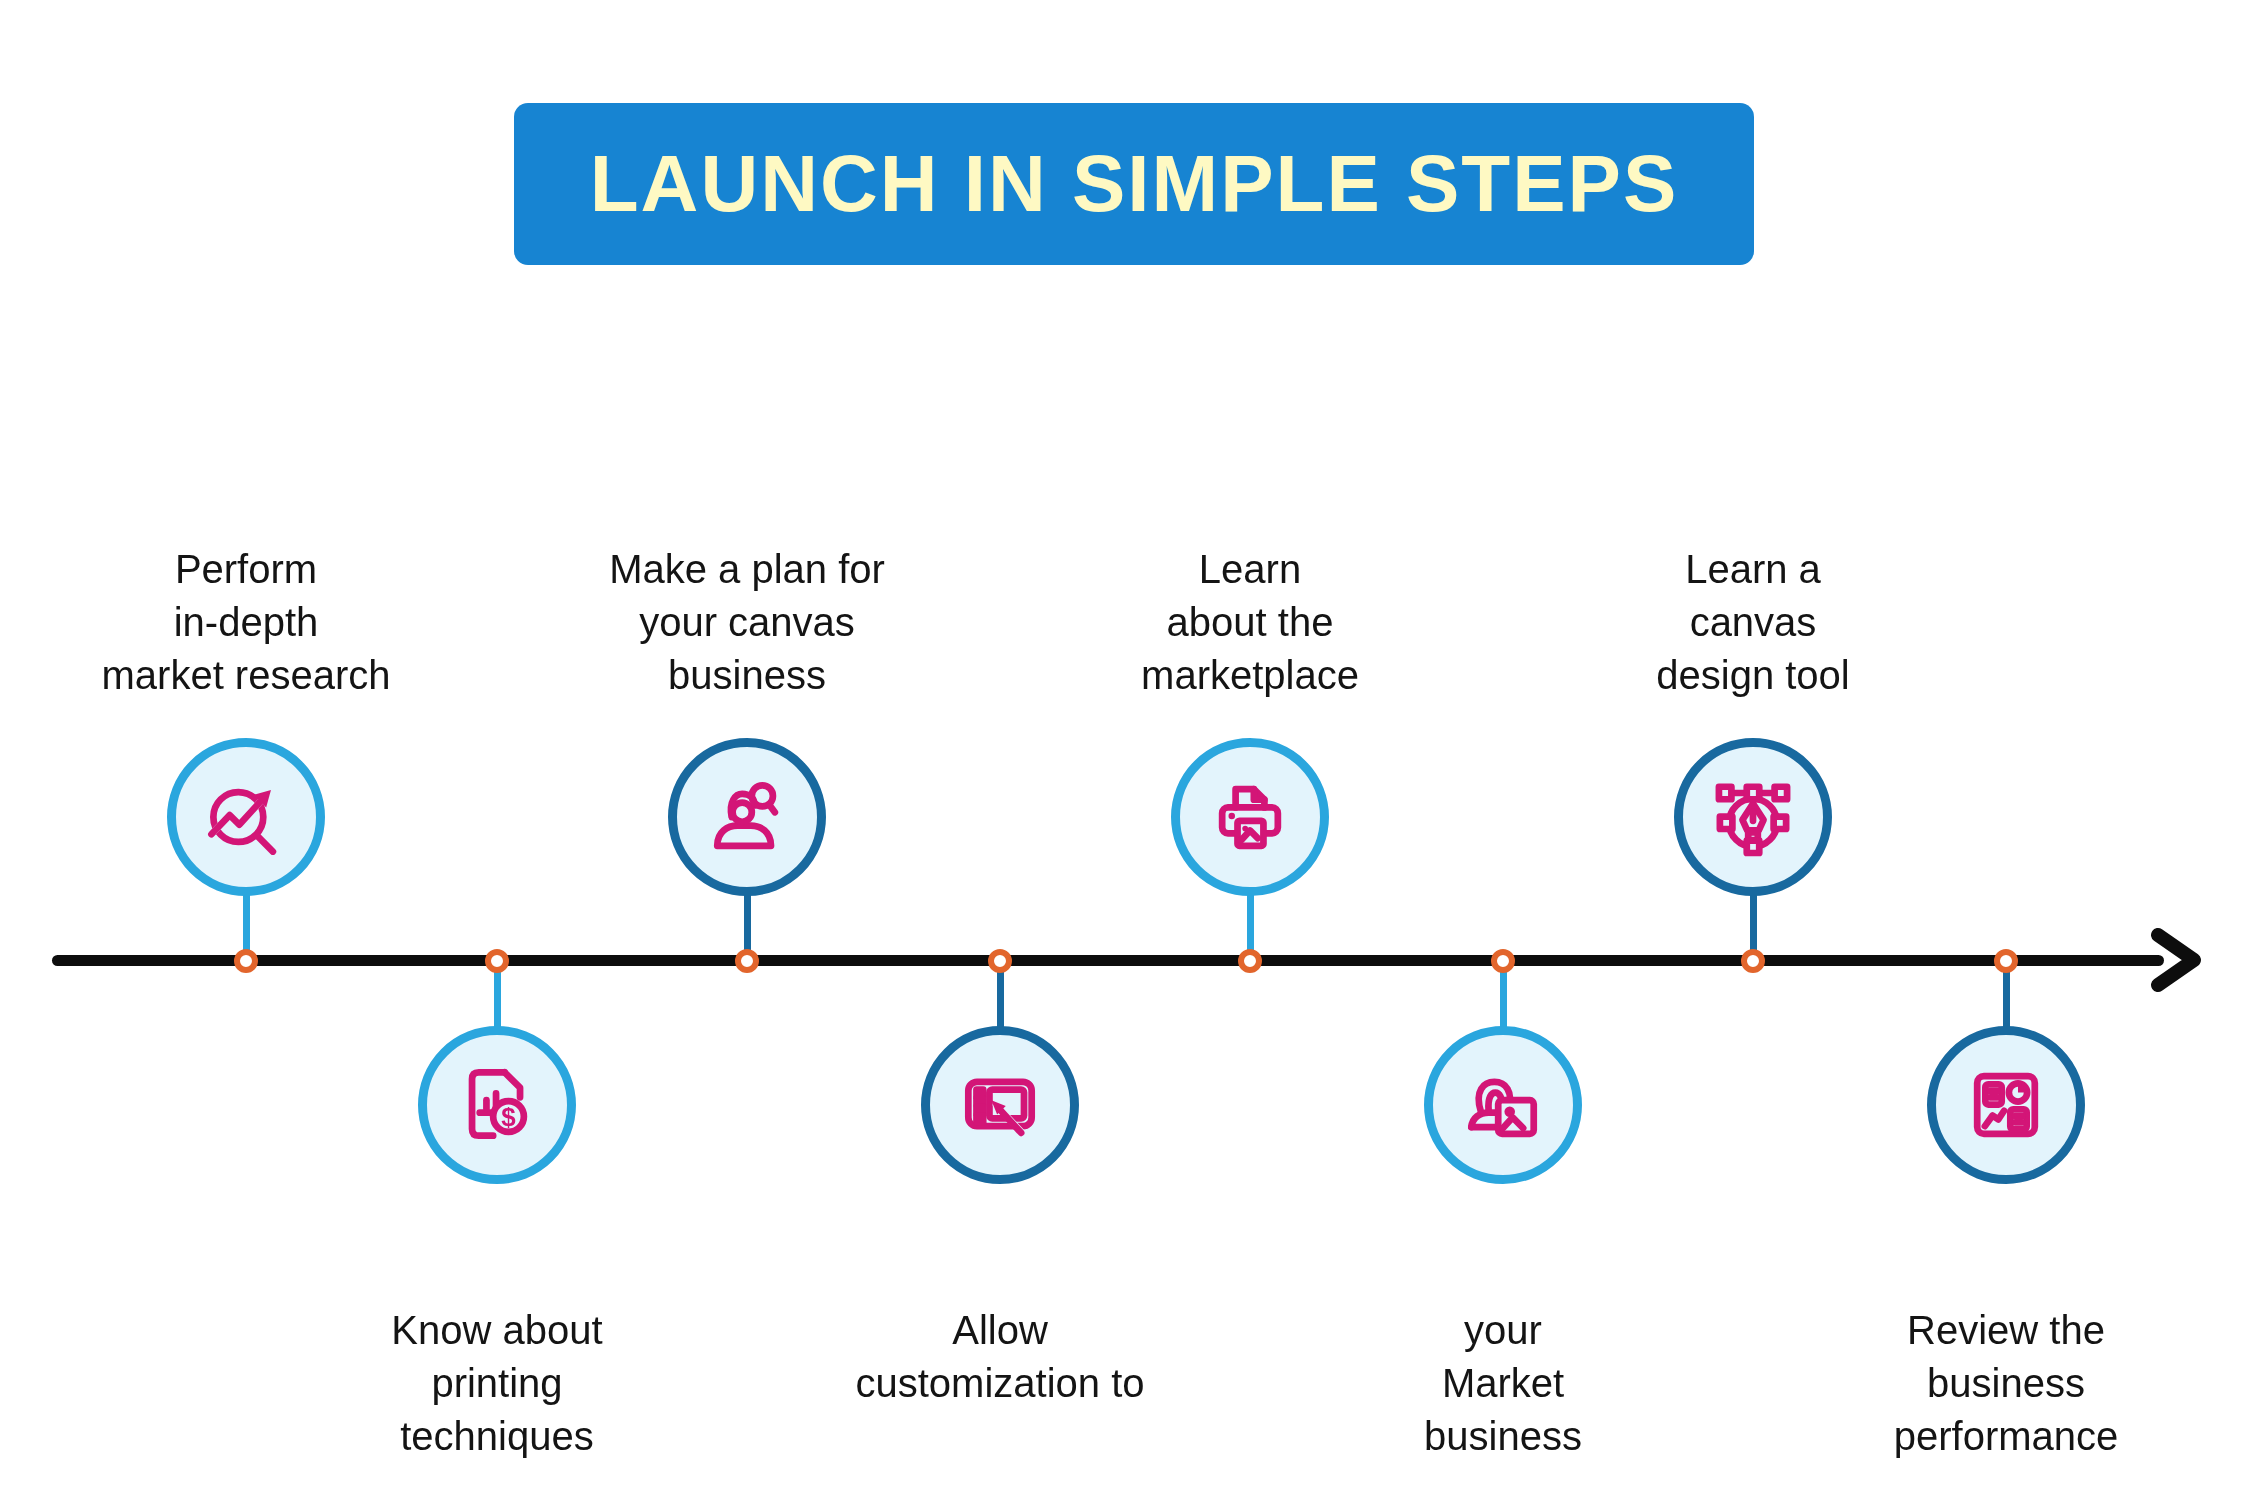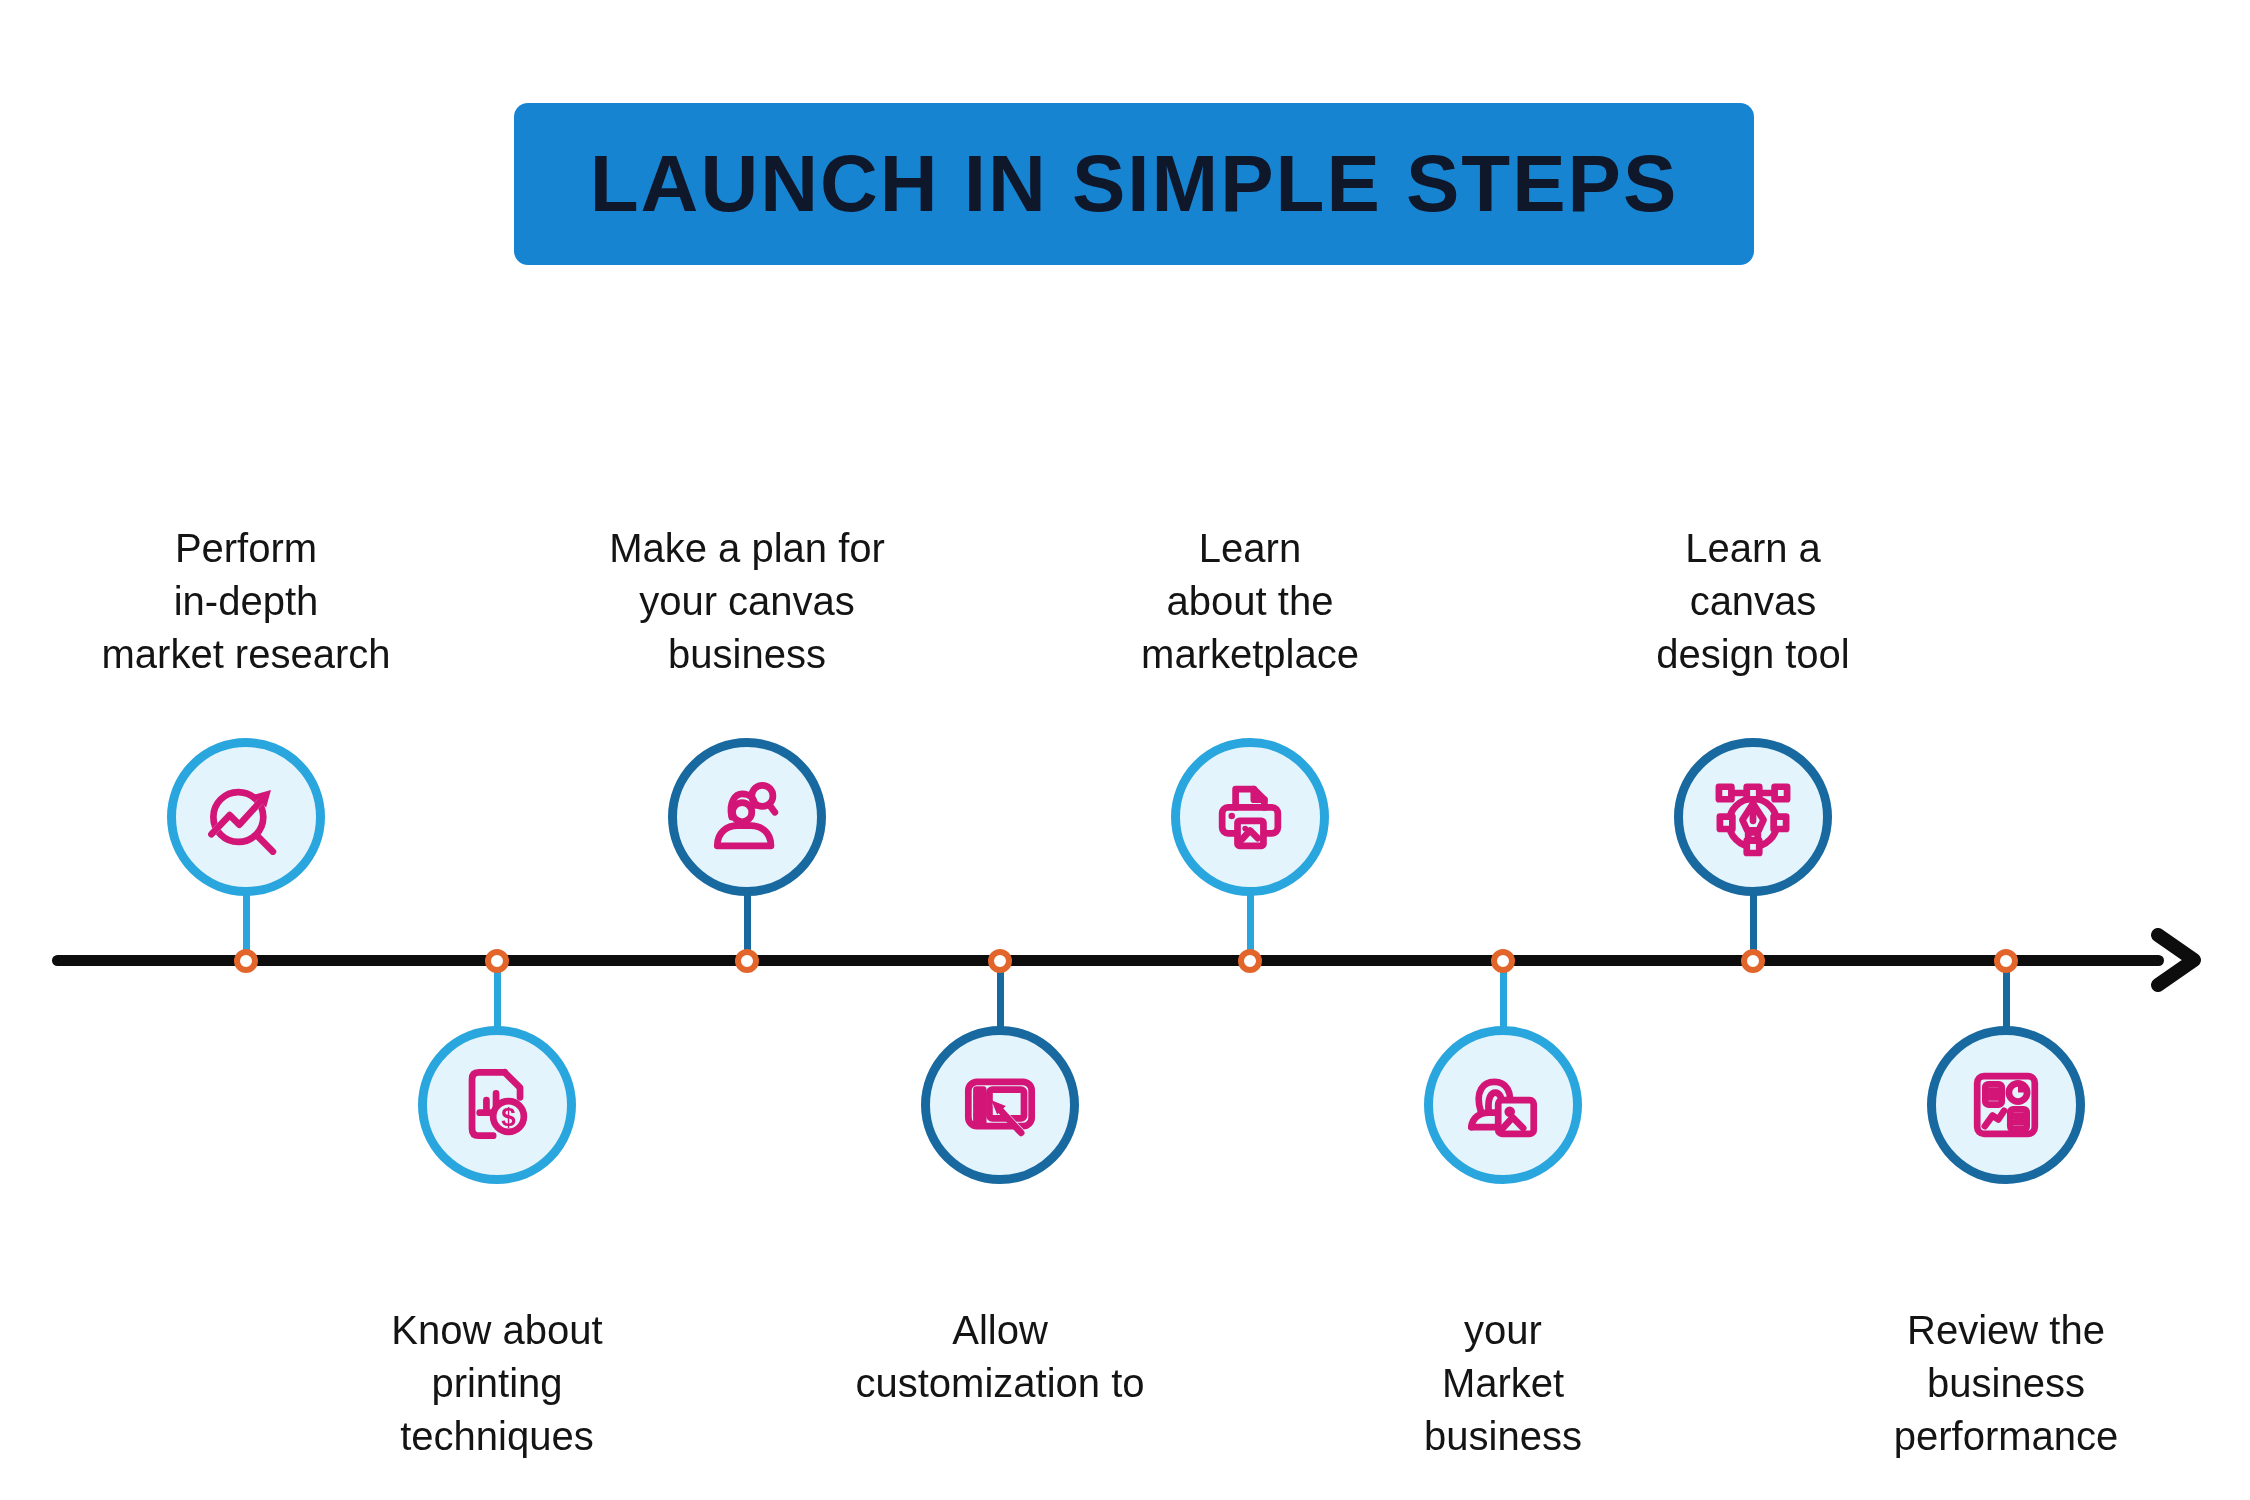--- a/index.html
+++ b/index.html
@@ -2,33 +2,33 @@
 <html><head>
 <meta charset="utf-8">
 <style>
   html,body{margin:0;padding:0;background:#fff;}
   .canvas{position:relative;width:2250px;height:1500px;background:#ffffff;overflow:hidden;
           font-family:"Liberation Sans",sans-serif;}
 
   
   .banner{position:absolute;left:514px;top:103px;width:1240px;height:162px;background:#1784d2;
           border-radius:14px;display:flex;align-items:center;justify-content:center;}
-  .banner h1{margin:0;color:#0f172a;font-size:80px;font-weight:700;letter-spacing:2px;white-space:nowrap;}
+  .banner h1{margin:0;color:#fef9c3;font-size:80px;font-weight:700;letter-spacing:2px;white-space:nowrap;}
 
   
   .axis{position:absolute;left:52px;top:955px;width:2112px;height:11px;background:#0d0d0d;
         border-radius:6px;z-index:2;}
   .axis-arrow{position:absolute;left:2148px;top:927px;z-index:2;}
 
   
   .step{position:absolute;top:0;width:0;height:100%;}
   .step .label{position:absolute;left:-195px;width:390px;text-align:center;font-size:40px;
                line-height:53px;font-weight:500;color:#141414;z-index:1;}
   .label span{display:block;}
-  .above .label{top:522px;}
+  .above .label{top:543px;}
   .below .label{top:1256px;margin-top:48px;}
 
   .connector{position:absolute;left:-3.5px;width:7px;z-index:1;}
   .above .connector{top:888px;height:74px;}
   .below .connector{top:959px;height:74px;}
 
   .circlew{position:absolute;left:-79px;width:140px;height:140px;border:9px solid;border-radius:50%;
            background:#e3f4fc;display:flex;align-items:center;justify-content:center;z-index:3;}
   .above .circlew{top:738px;}
   .below .circlew{top:1026px;}

